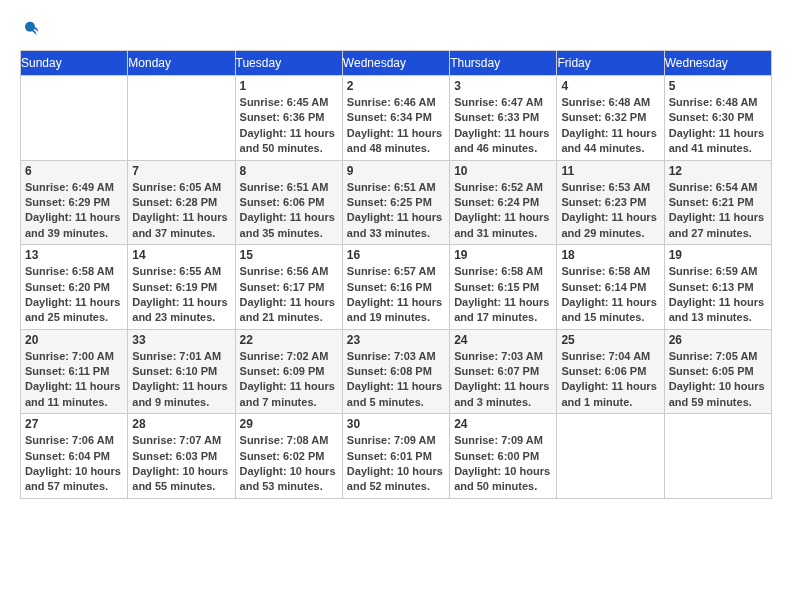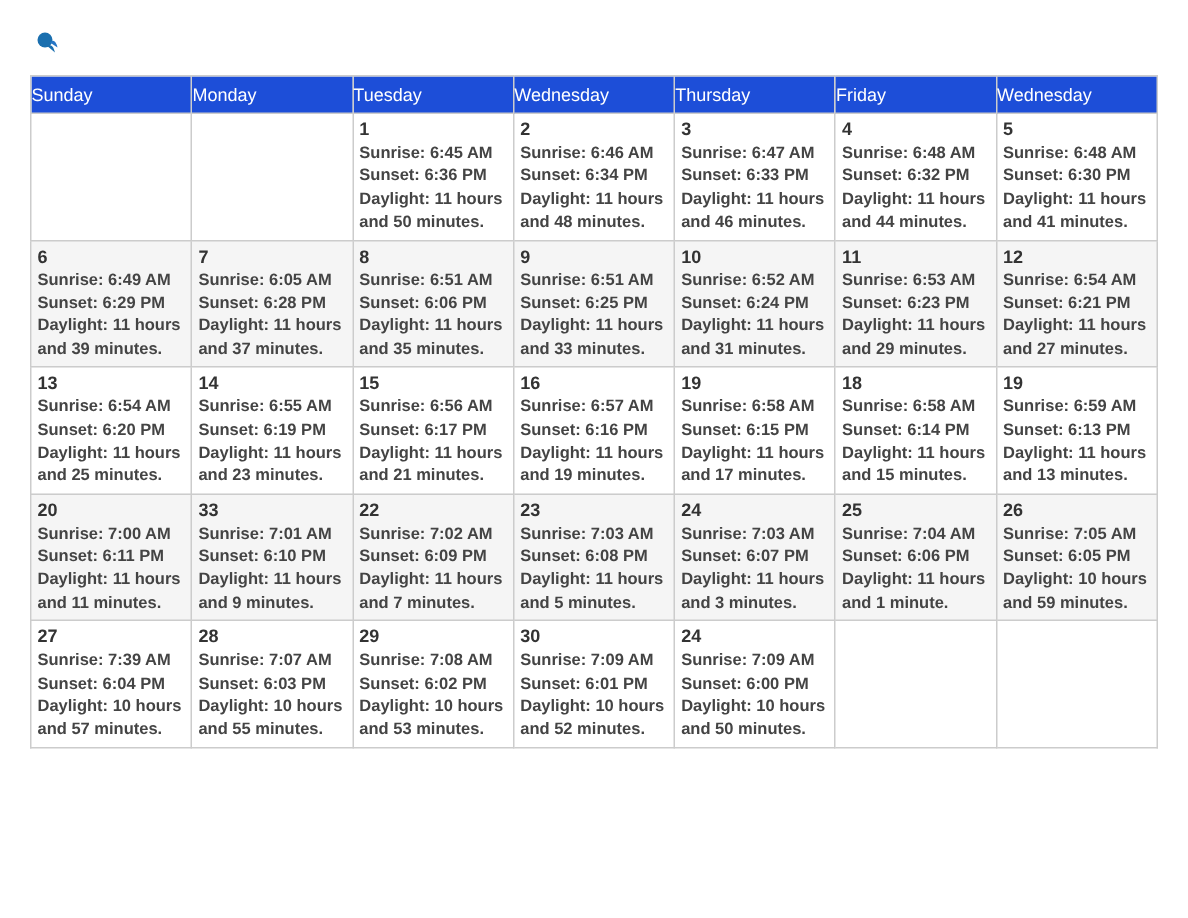--- a/index.html
+++ b/index.html
@@ -170,21 +170,21 @@
         <td>
           <span class="day-num">12</span>
           <div class="day-info">Sunrise: 6:54 AM
 Sunset: 6:21 PM
 Daylight: 11 hours and 27 minutes.</div>
         </td>
       </tr>
       <tr class="row-white">
         <td>
           <span class="day-num">13</span>
-          <div class="day-info">Sunrise: 6:54 AM
+          <div class="day-info">Sunrise: 6:58 AM
 Sunset: 6:20 PM
 Daylight: 11 hours and 25 minutes.</div>
         </td>
         <td>
           <span class="day-num">14</span>
           <div class="day-info">Sunrise: 6:55 AM
 Sunset: 6:19 PM
 Daylight: 11 hours and 23 minutes.</div>
         </td>
         <td>
@@ -258,21 +258,21 @@
         <td>
           <span class="day-num">26</span>
           <div class="day-info">Sunrise: 7:05 AM
 Sunset: 6:05 PM
 Daylight: 10 hours and 59 minutes.</div>
         </td>
       </tr>
       <tr class="row-white">
         <td>
           <span class="day-num">27</span>
-          <div class="day-info">Sunrise: 7:39 AM
+          <div class="day-info">Sunrise: 7:06 AM
 Sunset: 6:04 PM
 Daylight: 10 hours and 57 minutes.</div>
         </td>
         <td>
           <span class="day-num">28</span>
           <div class="day-info">Sunrise: 7:07 AM
 Sunset: 6:03 PM
 Daylight: 10 hours and 55 minutes.</div>
         </td>
         <td>

